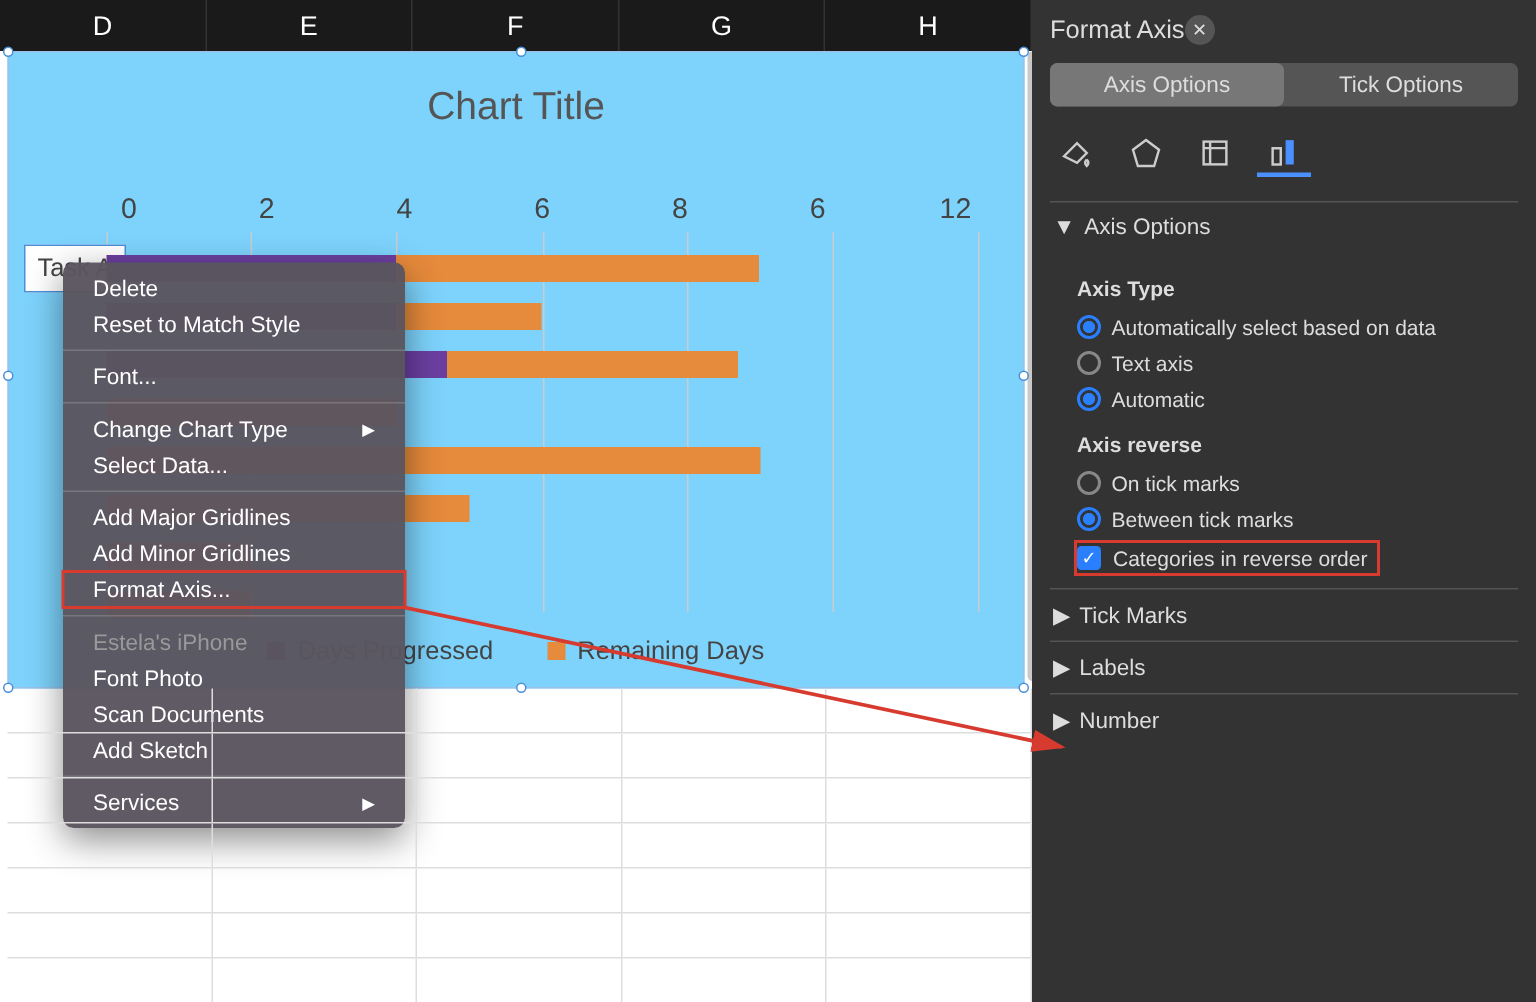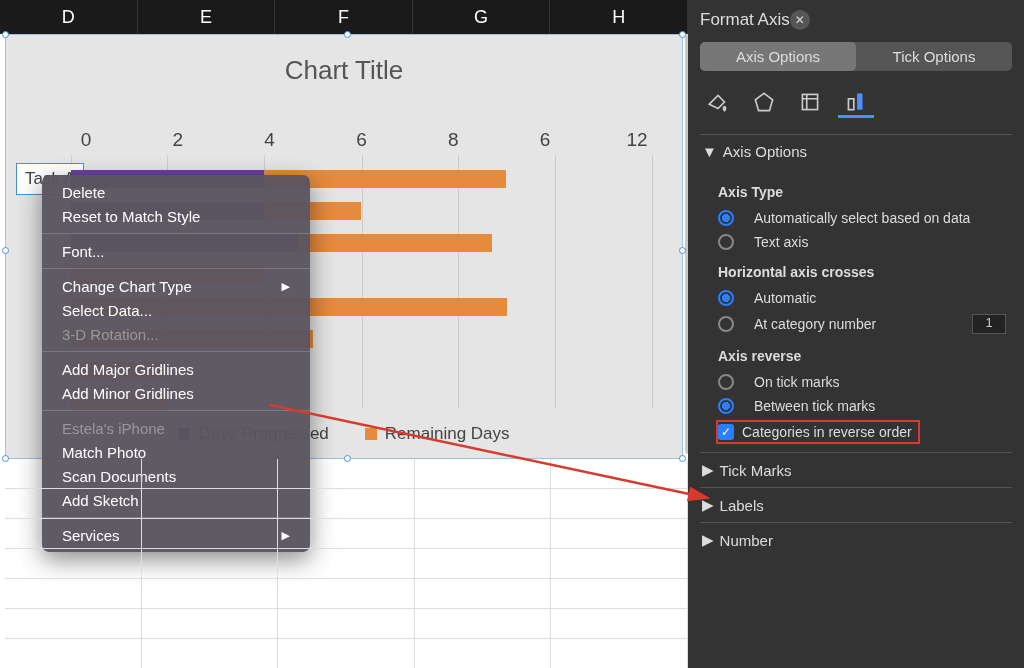--- a/index.html
+++ b/index.html
@@ -3,37 +3,37 @@
 <meta charset="utf-8">
 <style>
 * { margin:0; padding:0; box-sizing:border-box; font-family:-apple-system,BlinkMacSystemFont,"Segoe UI",sans-serif; }
 body { width:1024px; height:668px; background:#fff; position:relative; overflow:hidden; }
 
 
 .col-headers { position:absolute; top:0; left:0; right:336px; height:34px; background:#1a1a1a; display:flex; }
 .col-header { flex:1; color:#fff; font-size:18px; display:flex; align-items:center; justify-content:center; border-right:1px solid #333; }
 
 
-.chart-area { position:absolute; top:34px; left:5px; width:678px; height:425px; background:#e5e5e5; border:1px solid #9ac1e8; }
+.chart-area { position:absolute; top:34px; left:5px; width:678px; height:425px; background:#7dd3fc; border:1px solid #9ac1e8; }
 .chart-title { text-align:center; font-size:26px; color:#555; padding:20px 0 6px; }
 .sel-handle { position:absolute; width:7px; height:7px; border:1px solid #4a90d9; background:#fff; border-radius:50%; }
 .axis-vals { position:absolute; top:94px; left:65px; right:30px; display:flex; justify-content:space-between; }
 .axis-vals span { font-size:19px; color:#444; width:30px; text-align:center; }
 .plot { position:absolute; top:120px; left:65px; right:30px; bottom:50px; }
 .ygrid { position:absolute; top:0; bottom:0; width:1px; background:#ccc; }
 .task-a-box { position:absolute; left:-55px; top:8px; width:68px; height:32px; border:1px solid #4a90d9; background:#fff; display:flex; align-items:center; justify-content:center; font-size:17px; color:#444; }
 .bar { position:absolute; height:18px; }
 .bar.purple { background:#6b3fa0; }
 .bar.orange { background:#e68a3b; }
 .legend { position:absolute; bottom:14px; left:0; right:0; display:flex; justify-content:center; gap:36px; font-size:17px; color:#444; }
 .legend-item { display:flex; align-items:center; gap:8px; }
 .legend-sw { width:12px; height:12px; }
 
 
-.ctx { position:absolute; top:175px; left:42px; width:268px; background:rgba(90,85,95,0.97); border-radius:7px; box-shadow:0 8px 24px rgba(0,0,0,.45); padding:5px 0; font-size:15px; color:#fff; }
+.ctx { position:absolute; top:175px; left:42px; width:228px; background:rgba(90,85,95,0.97); border-radius:7px; box-shadow:0 8px 24px rgba(0,0,0,.45); padding:5px 0; font-size:15px; color:#fff; }
 .ctx-item { padding:3.5px 20px; display:flex; justify-content:space-between; align-items:center; }
 .ctx-item.dis { color:#999; }
 .ctx-sep { height:1px; background:rgba(255,255,255,.18); margin:5px 0; }
 .ctx-arrow { font-size:11px; }
 .ctx-item.hl { outline:2px solid #d73a2e; outline-offset:-1px; }
 
 
 .grid { position:absolute; top:459px; left:5px; right:336px; bottom:0; }
 .grid-row { height:30px; border-bottom:1px solid #ddd; display:flex; }
 .grid-cell { flex:1; border-right:1px solid #ddd; }
@@ -44,21 +44,21 @@
 .close-x { width:20px; height:20px; border-radius:10px; background:#555; display:flex; align-items:center; justify-content:center; font-size:12px; }
 .tabbar { display:flex; background:#555; border-radius:5px; margin-bottom:10px; }
 .tab { flex:1; text-align:center; padding:6px; font-size:15px; border-radius:5px; }
 .tab.active { background:#777; }
 .iconrow { display:flex; gap:10px; padding:5px 0 10px; margin-bottom:6px; }
 .icon-btn { width:36px; height:32px; display:flex; align-items:center; justify-content:center; }
 .icon-btn.active { border-bottom:3px solid #4a90ff; }
 .section-toggle { display:flex; align-items:center; gap:6px; padding:8px 2px; border-top:1px solid #555; font-size:15px; }
 .section-body { padding:6px 6px 6px 18px; }
 .field-label { font-weight:700; margin:10px 0 6px; font-size:14px; }
-.radio-row { display:flex; align-items:center; gap:20px; padding:4px 0; }
+.radio-row { display:flex; align-items:center; gap:7px; padding:4px 0; }
 .radio { width:16px; height:16px; border-radius:8px; border:2px solid #888; flex-shrink:0; }
 .radio.on { border-color:#2a7fff; background:radial-gradient(circle,#2a7fff 45%,transparent 50%); }
 .num-in { width:34px; height:20px; background:#222; border:1px solid #555; color:#ccc; text-align:center; margin-left:auto; font-size:13px; }
 .checkbox-row { display:flex; align-items:center; gap:8px; padding:4px 0; }
 .checkbox { width:16px; height:16px; border-radius:3px; background:#2a7fff; display:flex; align-items:center; justify-content:center; color:#fff; font-size:12px; line-height:1; flex-shrink:0; }
 .cb-hl { outline:2px solid #d73a2e; padding:2px 6px 2px 0; display:inline-flex; align-items:center; gap:8px; }
 .scrollbar { position:absolute; right:332px; top:34px; width:7px; height:420px; background:rgba(120,120,120,.4); border-radius:4px; }
 
 
 .anno-arrow { position:absolute; pointer-events:none; z-index:50; }
@@ -143,36 +143,36 @@
       <span>Font...</span>
     </div>
   <div class="ctx-sep"></div>
   <div class="ctx-item">
       <span>Change Chart Type</span>
       <span class="ctx-arrow">▶</span>
     </div>
   <div class="ctx-item">
       <span>Select Data...</span>
     </div>
-  <div class="ctx-item dis">
-      <span>3-D Rotation...</span>
-    </div>
   <div class="ctx-sep"></div>
   <div class="ctx-item">
       <span>Add Major Gridlines</span>
     </div>
   <div class="ctx-item">
       <span>Add Minor Gridlines</span>
+    </div>
+  <div class="ctx-item hl">
+      <span>Format Axis...</span>
     </div>
   <div class="ctx-sep"></div>
   <div class="ctx-item dis">
       <span>Estela's iPhone</span>
     </div>
   <div class="ctx-item">
-      <span>Match Photo</span>
+      <span>Font Photo</span>
     </div>
   <div class="ctx-item">
       <span>Scan Documents</span>
     </div>
   <div class="ctx-item">
       <span>Add Sketch</span>
     </div>
   <div class="ctx-sep"></div>
   <div class="ctx-item">
       <span>Services</span>
@@ -277,29 +277,23 @@
     <div class="field-label">Axis Type</div>
     <div class="radio-row">
         <span class="radio on"></span>
         <span>Automatically select based on data</span>
       </div>
     <div class="radio-row">
         <span class="radio"></span>
         <span>Text axis</span>
       </div>
 
-    <div class="field-label">Horizontal axis crosses</div>
     <div class="radio-row">
         <span class="radio on"></span>
         <span>Automatic</span>
-      </div>
-    <div class="radio-row">
-        <span class="radio"></span>
-        <span>At category number</span>
-        <span class="num-in">1</span>
       </div>
 
     <div class="field-label">Axis reverse</div>
     <div class="radio-row">
         <span class="radio"></span>
         <span>On tick marks</span>
       </div>
     <div class="radio-row">
         <span class="radio on"></span>
         <span>Between tick marks</span>

